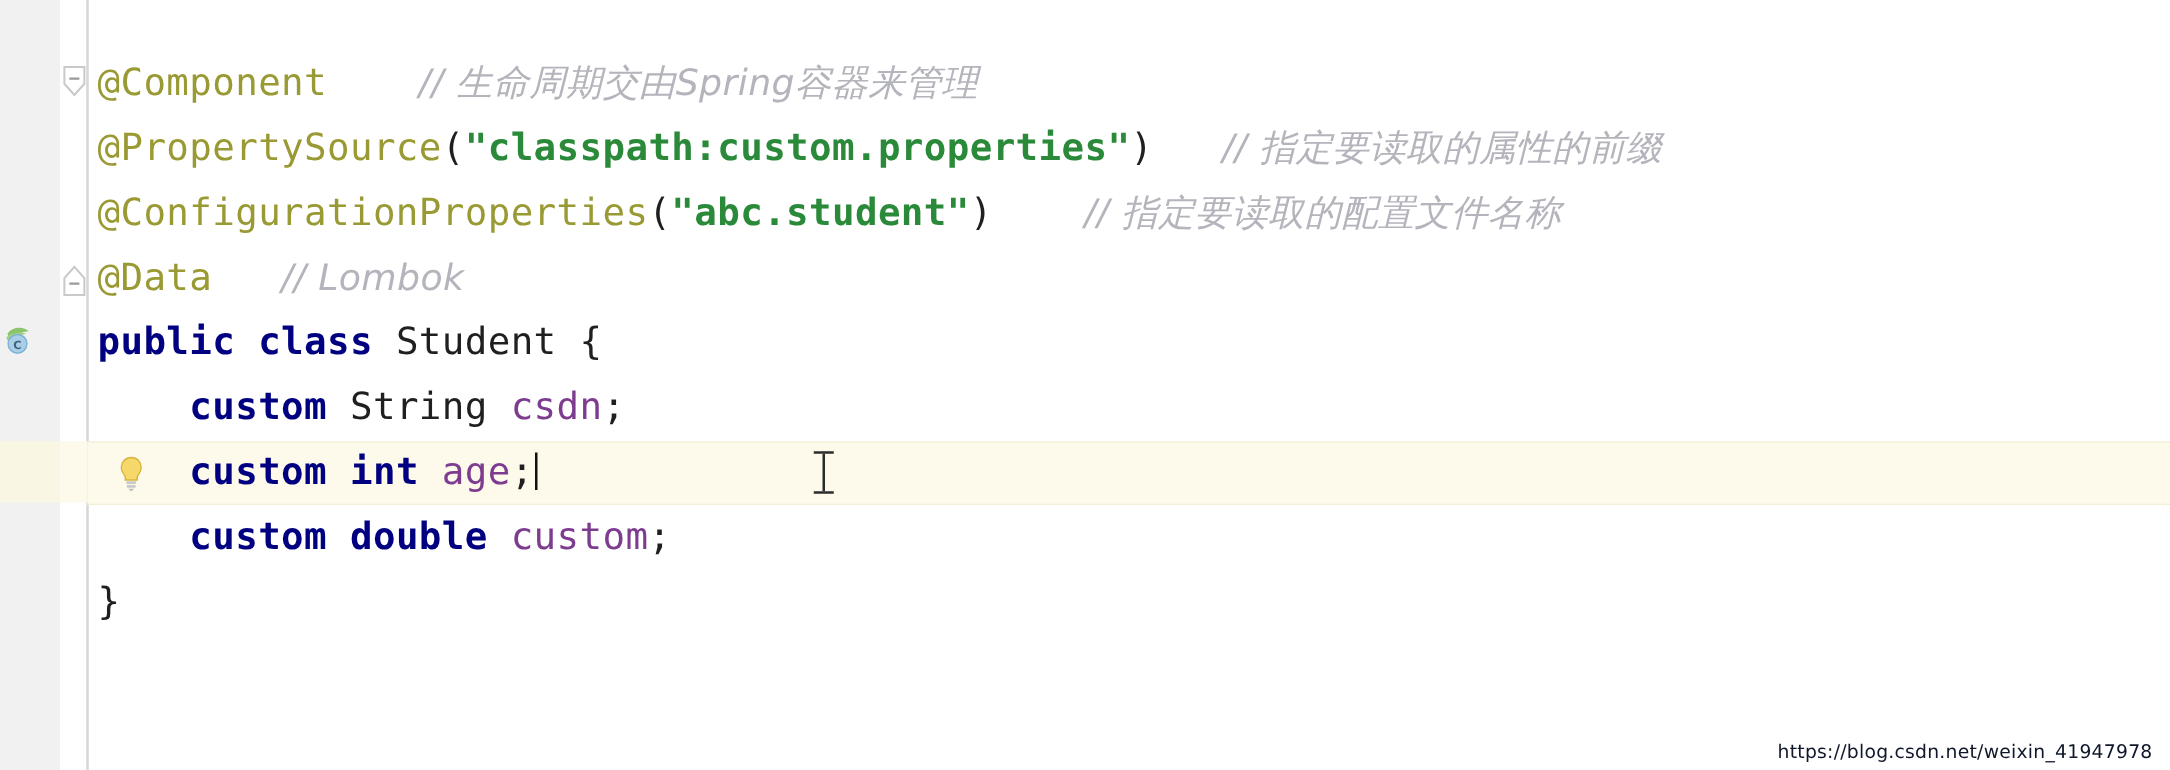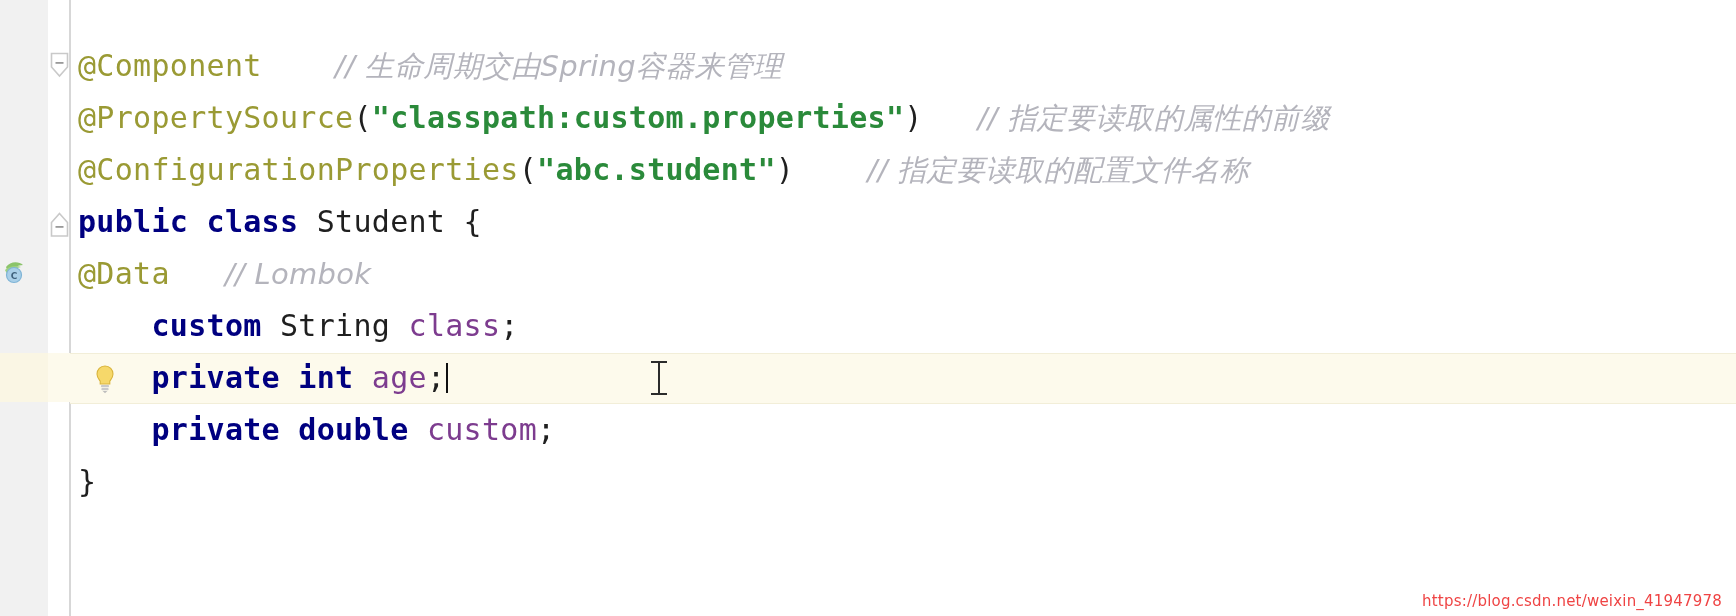--- a/index.html
+++ b/index.html
@@ -83,21 +83,21 @@
     position:absolute;left:2px;width:26px;height:26px;
   }
   
   .bulb{
     position:absolute;left:92px;width:26px;height:30px;
   }
   
   .watermark{
     position:absolute;right:14px;bottom:6px;
     font-family:"DejaVu Sans","Liberation Sans",sans-serif;
-    font-size:15px;color:#ef4444;letter-spacing:0.2px;
+    font-size:15px;color:#0f172a;letter-spacing:0.2px;
   }
 </style>
 </head>
 <body>
 
 <div id="editor">
 
   <div class="margin-strip"></div>
   <div class="fold-gutter"></div>
   <div class="gutter-rule"></div>
@@ -134,25 +134,25 @@
       <rect x="9" y="21" width="8" height="2.2" rx="0.8" fill="#c9c9c9"></rect>
       <rect x="9.4" y="24" width="7.2" height="2.2" rx="0.8" fill="#c9c9c9"></rect>
       <path d="M10.6 27 L15.4 27 L13 29.2 Z" fill="#bdbdbd"></path>
     </svg>
   </div>
 
   <div class="code" id="code-lines" style="top: 40px;">
       <div class="line"><span class="tok-ann">@Component</span><span class="tok-plain">    </span><span class="tok-cmt">// 生命周期交由Spring容器来管理</span></div>
       <div class="line"><span class="tok-ann">@PropertySource</span><span class="tok-punc">(</span><span class="tok-str">"classpath:custom.properties"</span><span class="tok-punc">)</span><span class="tok-plain">   </span><span class="tok-cmt">// 指定要读取的属性的前缀</span></div>
       <div class="line"><span class="tok-ann">@ConfigurationProperties</span><span class="tok-punc">(</span><span class="tok-str">"abc.student"</span><span class="tok-punc">)</span><span class="tok-plain">    </span><span class="tok-cmt">// 指定要读取的配置文件名称</span></div>
+      <div class="line"><span class="tok-ann">@Data</span><span class="tok-plain">   </span><span class="tok-cmt">// Lombok</span></div>
       <div class="line"><span class="tok-kw">public class </span><span class="tok-type">Student</span><span class="tok-punc"> {</span></div>
-      <div class="line"><span class="tok-ann">@Data</span><span class="tok-plain">   </span><span class="tok-cmt">// Lombok</span></div>
-      <div class="line"><span class="tok-plain">    </span><span class="tok-kw">custom </span><span class="tok-type">String </span><span class="tok-field">class</span><span class="tok-punc">;</span></div>
-      <div class="line"><span class="tok-plain">    </span><span class="tok-kw">private int </span><span class="tok-field">age</span><span class="tok-punc">;</span><span class="caret"></span></div>
-      <div class="line"><span class="tok-plain">    </span><span class="tok-kw">private double </span><span class="tok-field">custom</span><span class="tok-punc">;</span></div>
+      <div class="line"><span class="tok-plain">    </span><span class="tok-kw">custom </span><span class="tok-type">String </span><span class="tok-field">csdn</span><span class="tok-punc">;</span></div>
+      <div class="line"><span class="tok-plain">    </span><span class="tok-kw">custom int </span><span class="tok-field">age</span><span class="tok-punc">;</span><span class="caret"></span></div>
+      <div class="line"><span class="tok-plain">    </span><span class="tok-kw">custom double </span><span class="tok-field">custom</span><span class="tok-punc">;</span></div>
       <div class="line"><span class="tok-punc">}</span></div>
     </div>
 
   <div class="ibeam" id="mouse-cursor" style="left: 650px; top: 360px;">
     <div class="top"></div>
       <div class="stem"></div>
       <div class="bot"></div>
   </div>
 
   <div class="watermark">https://blog.csdn.net/weixin_41947978</div>

